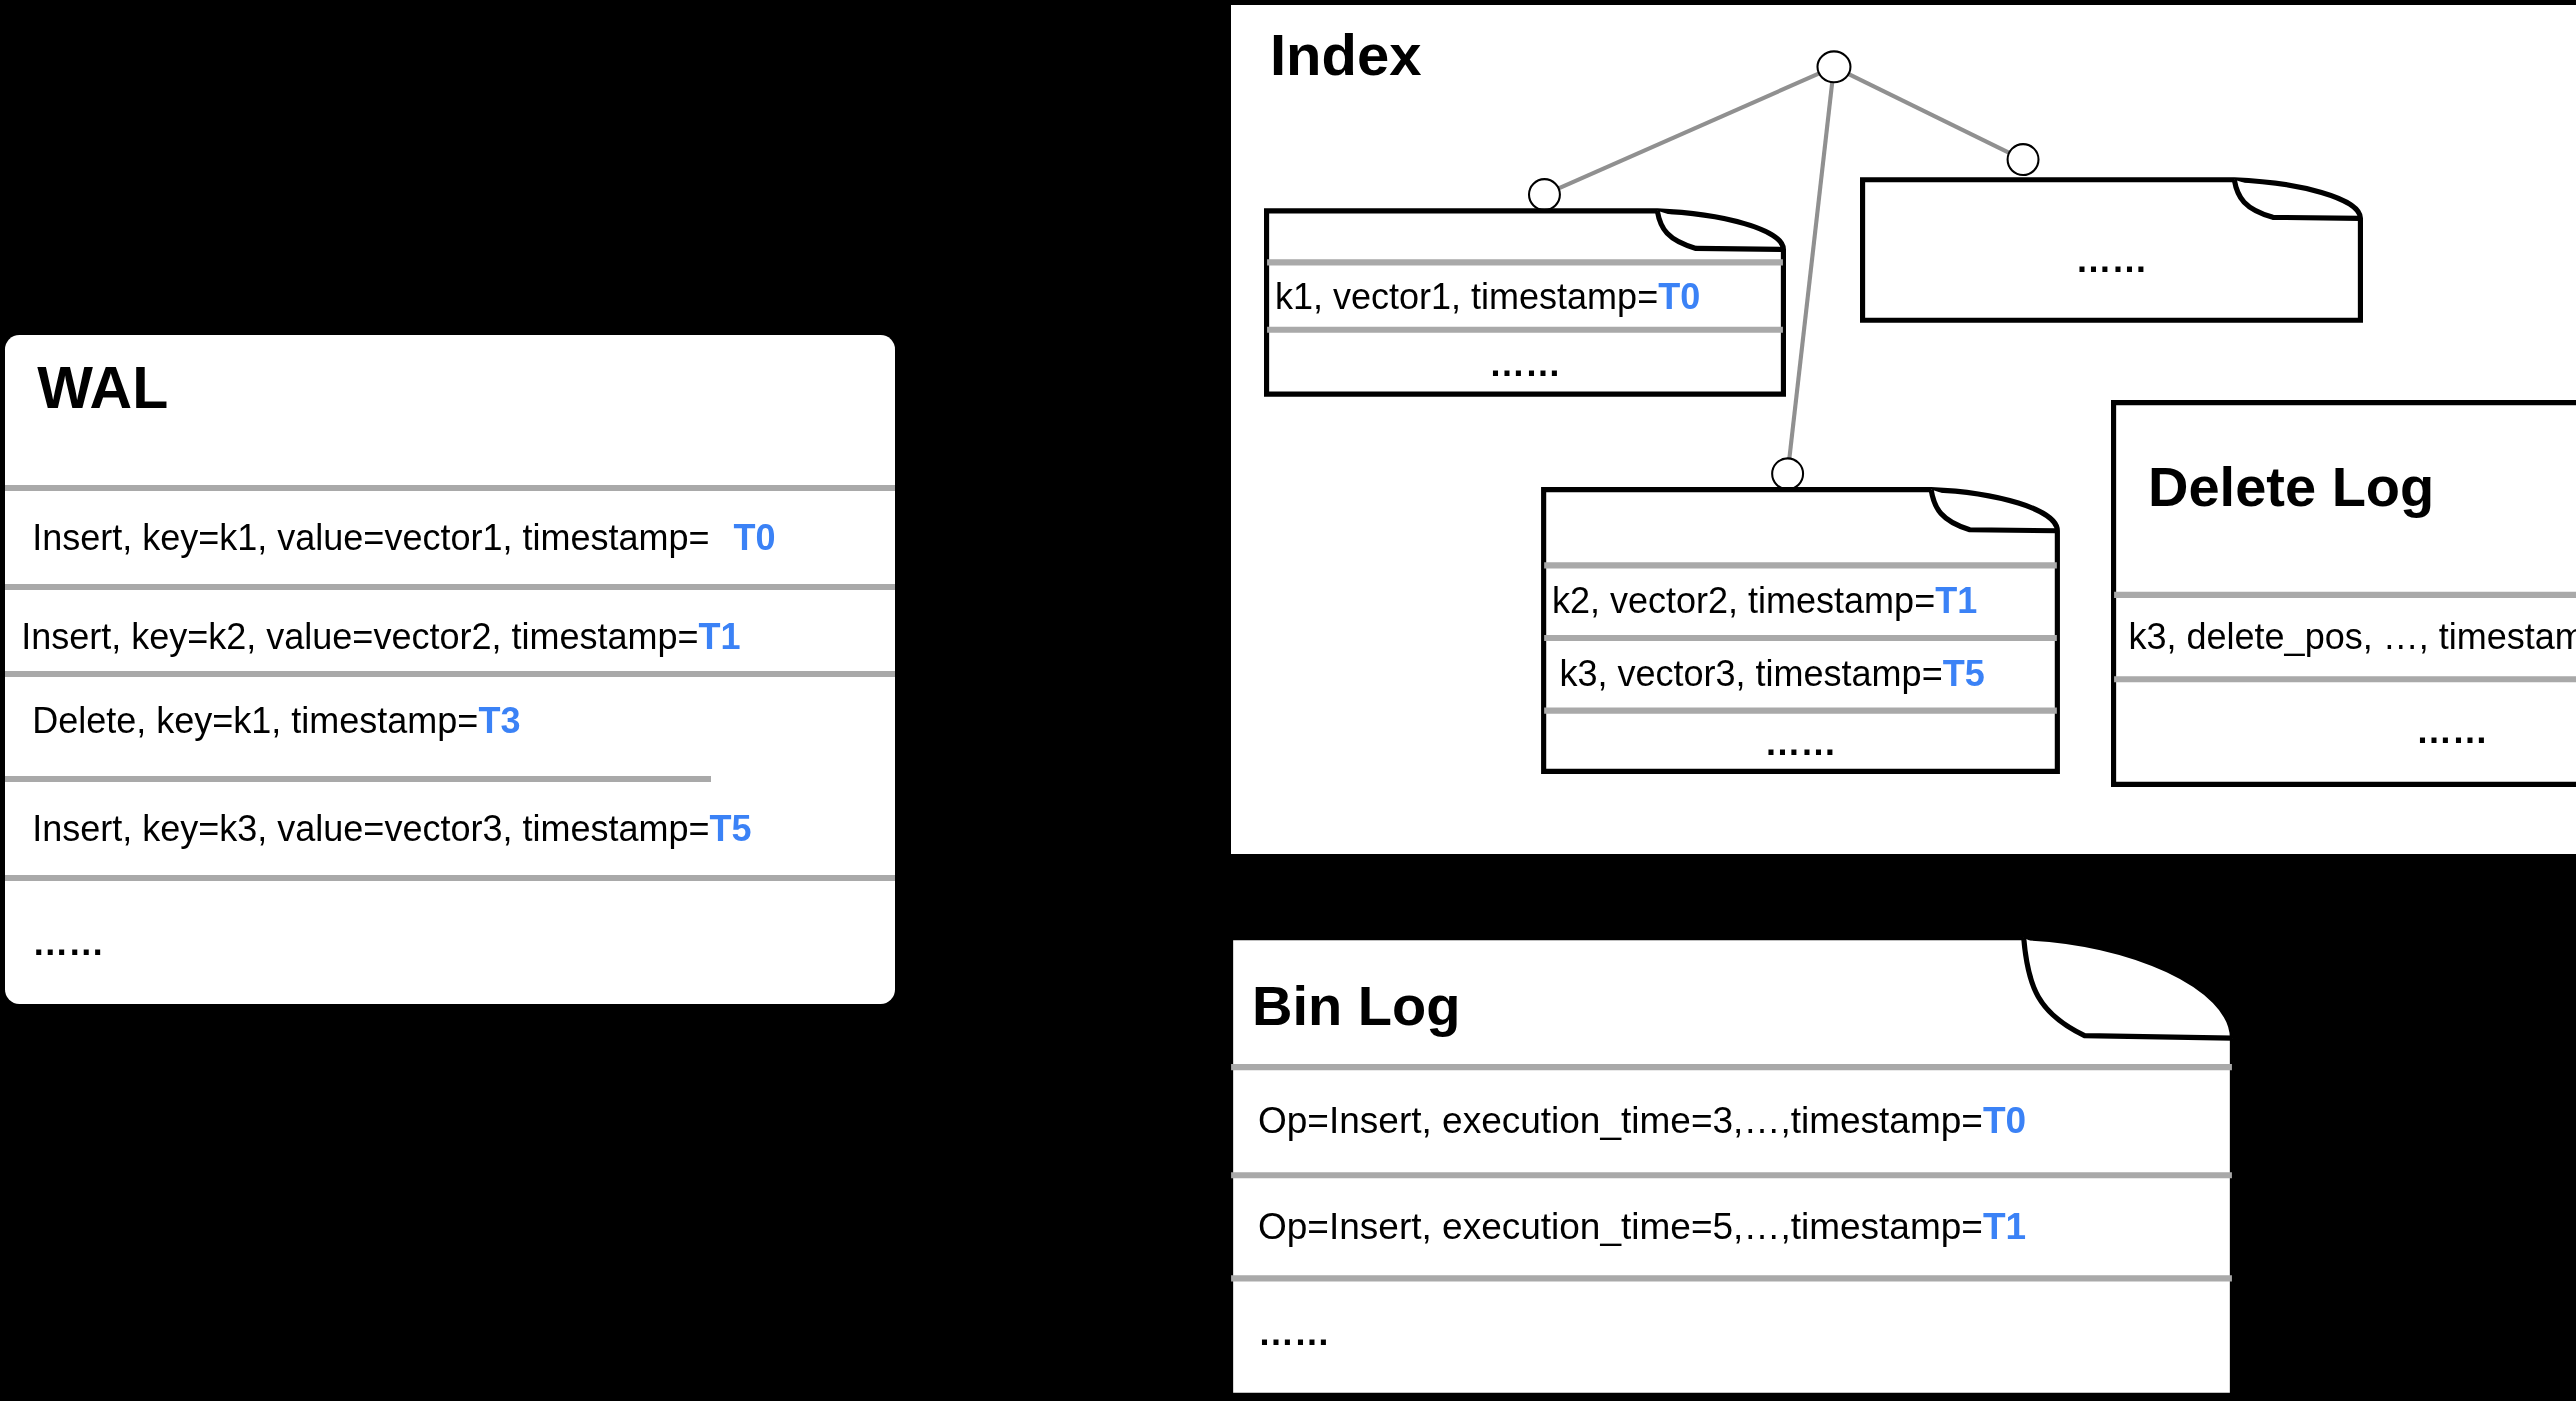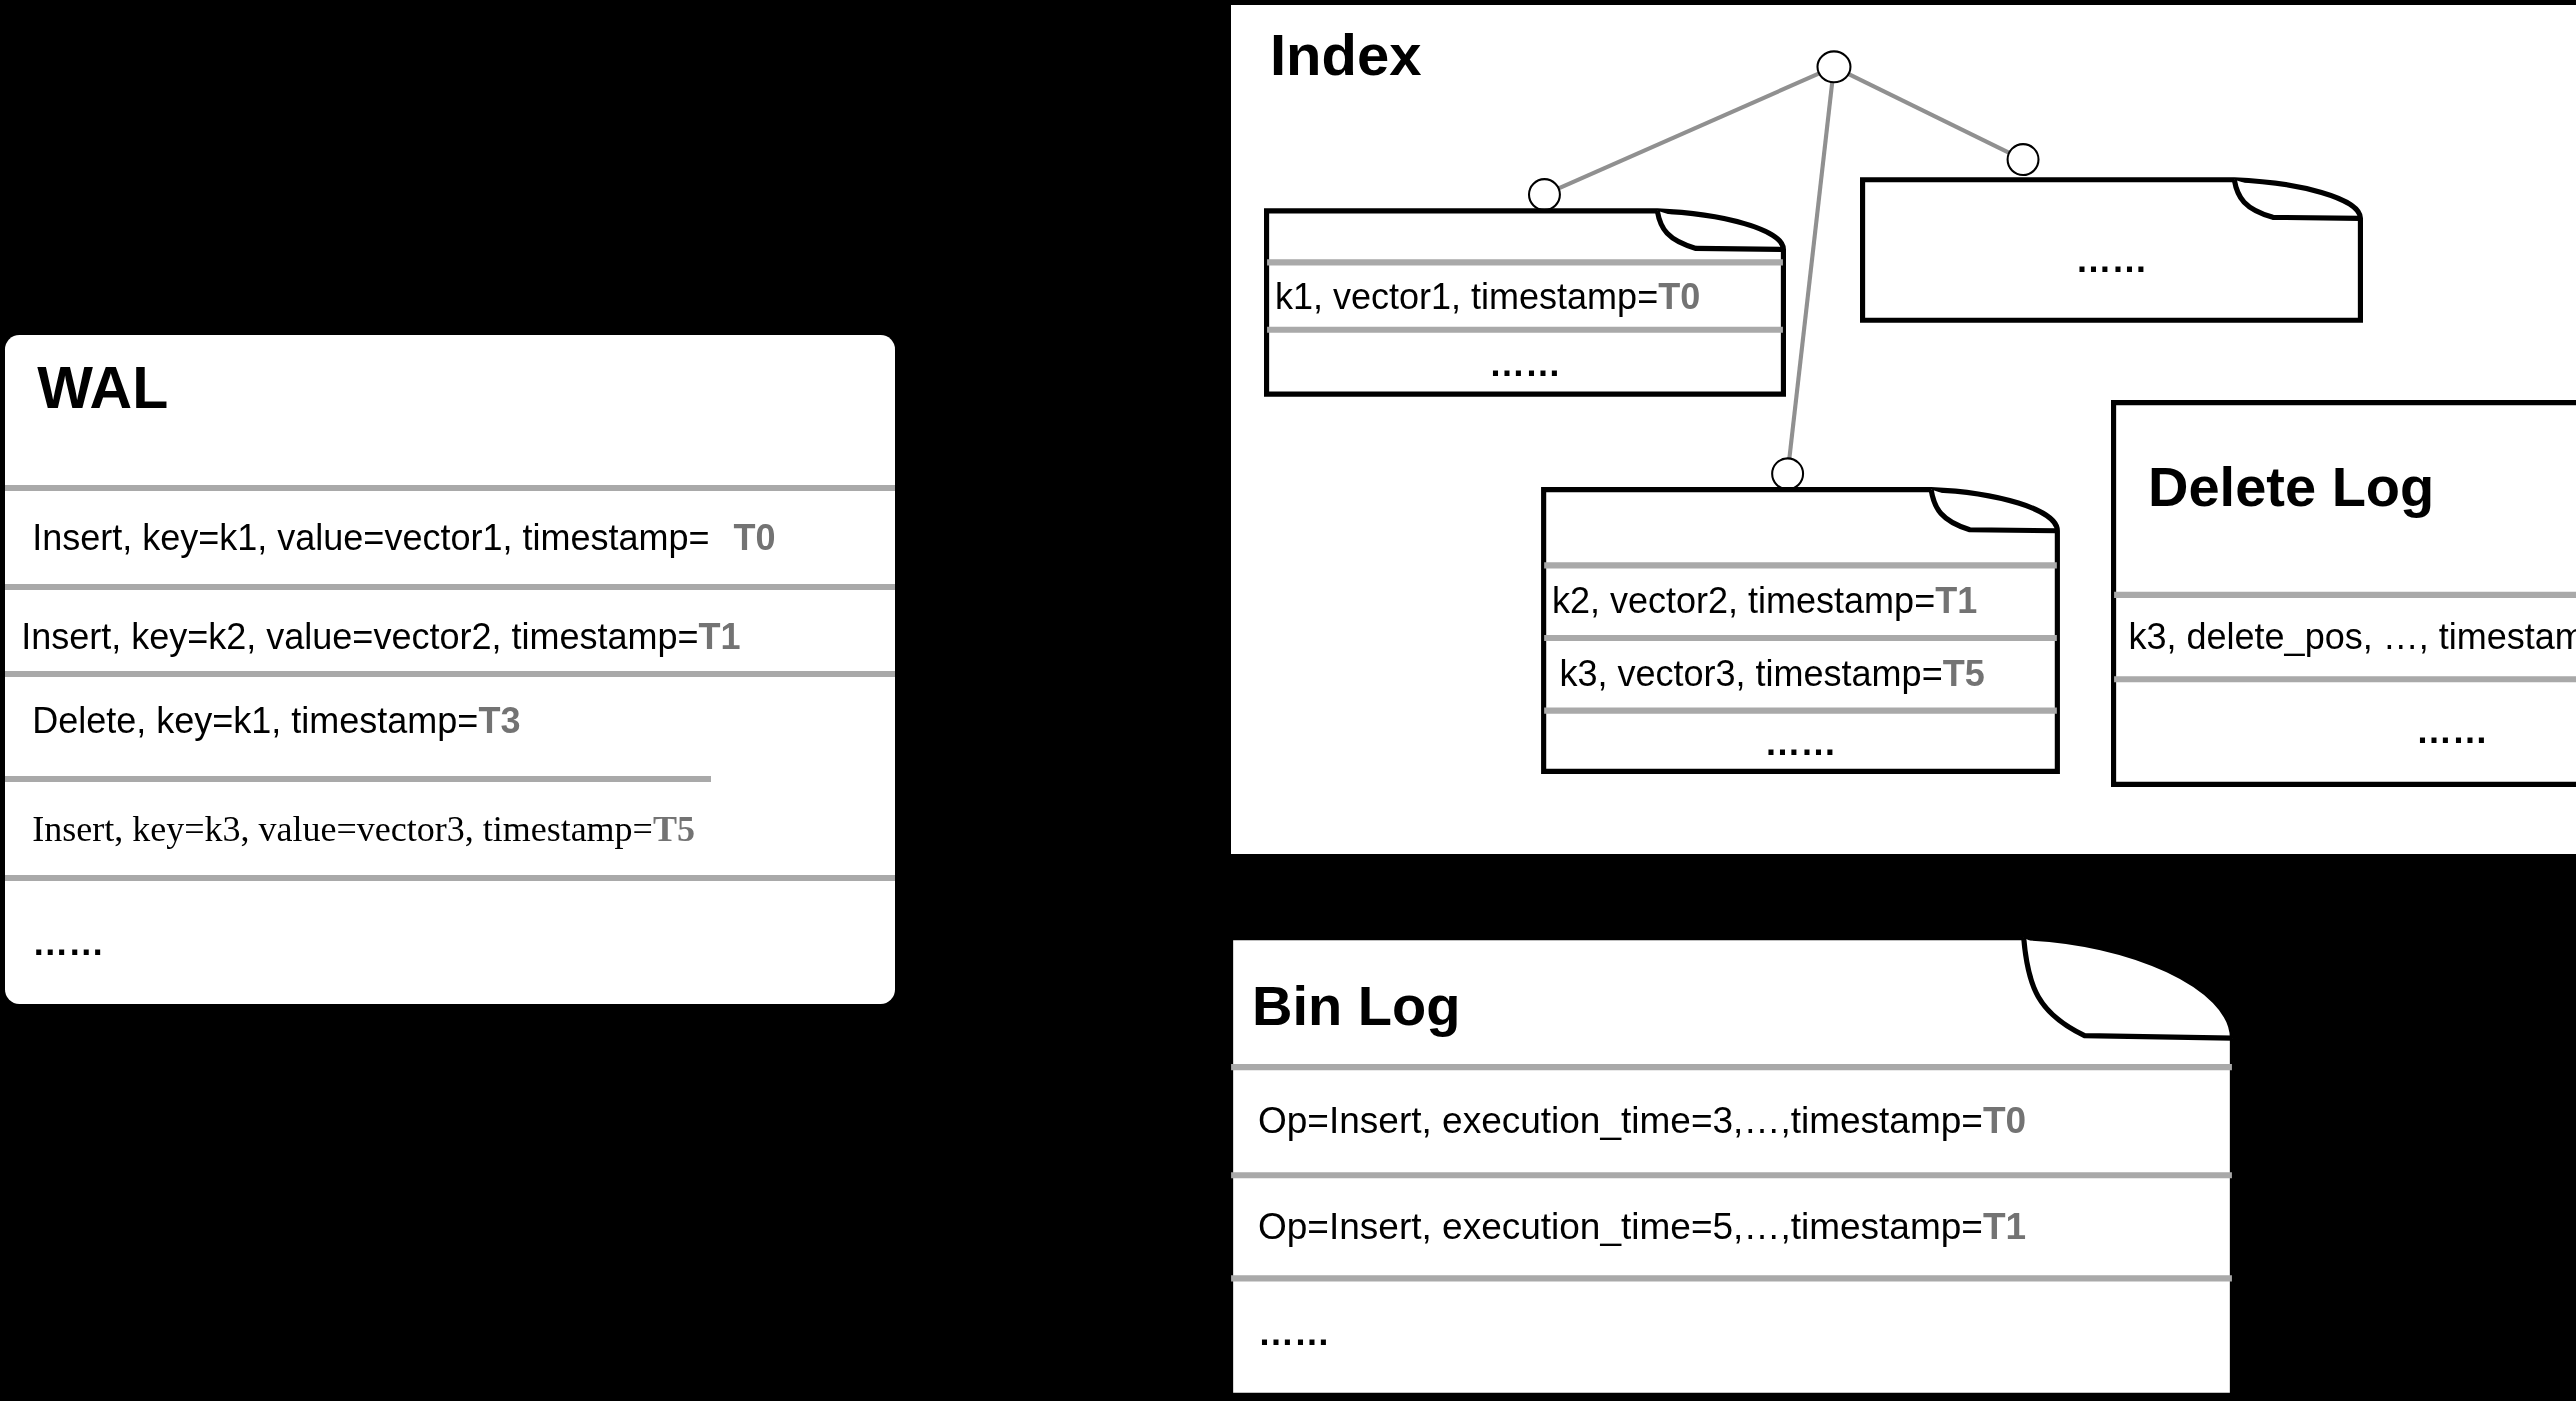--- a/index.html
+++ b/index.html
@@ -3,21 +3,21 @@
 <meta charset="utf-8">
 <style>
   html,body{margin:0;padding:0;background:#000;}
   #canvas{position:relative;width:2817px;height:1402px;background:#000;overflow:hidden;
           font-family:"Liberation Sans","DejaVu Sans",sans-serif;color:#000;}
   .panel{position:absolute;background:#fff;}
   .abs{position:absolute;}
   .flexc{display:flex;align-items:center;}
   .title{font-weight:700;font-size:56px;letter-spacing:0;align-items:flex-end;}
   .rowtext{font-size:36px;white-space:nowrap;}
-  .ts{color:#737373;font-weight:700;}
+  .ts{color:#3b82f6;font-weight:700;}
   .divtop{border-top:6.2px solid #a9a9a9;box-sizing:border-box;}
   .centered{justify-content:center;}
   .ellip{font-weight:700;}
   svg{display:block;}
 </style>
 </head>
 <body>
 
 <div id="canvas">
 
@@ -30,21 +30,21 @@
         <span class="ts">T0</span>
     </div>
     <div class="abs flexc divtop rowtext" style="left:0;top:249px;width:890px;height:99px;padding-left:16px;box-sizing:border-box;">
       <span>Insert, key=k2, value=vector2, timestamp=</span>
         <span class="ts">T1</span>
     </div>
     <div class="abs flexc divtop rowtext" style="left:0;top:336px;width:890px;height:93px;padding-left:27px;box-sizing:border-box;">
       <span>Delete, key=k1, timestamp=</span>
         <span class="ts">T3</span>
     </div>
-    <div class="abs flexc divtop rowtext" style="left:0;top:441px;width:706px;height:99px;padding-left:27px;box-sizing:border-box;font-family:Liberation Serif, serif;">
+    <div class="abs flexc divtop rowtext" style="left:0;top:441px;width:706px;height:99px;padding-left:27px;box-sizing:border-box;">
       <span>Insert, key=k3, value=vector3, timestamp=</span>
         <span class="ts">T5</span>
     </div>
     <div class="abs flexc divtop rowtext ellip" style="left:0;top:540px;width:890px;height:129px;padding-left:27px;box-sizing:border-box;">
       <span>……</span>
     </div>
   </div>
 
   <div class="panel" style="left:1231px;top:5.2px;width:1581px;height:849px;">
 

